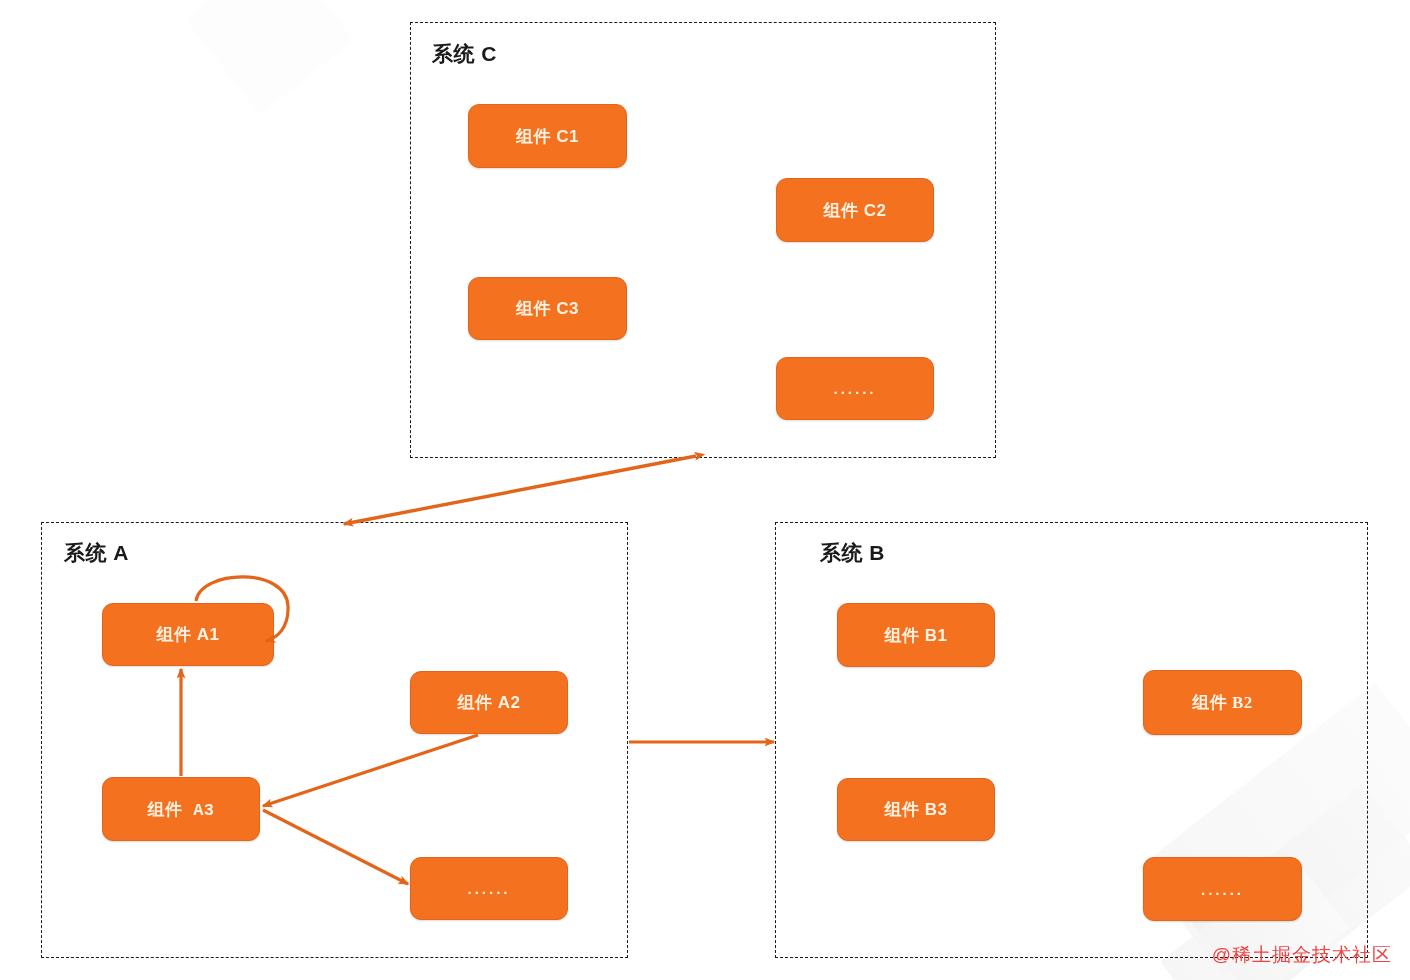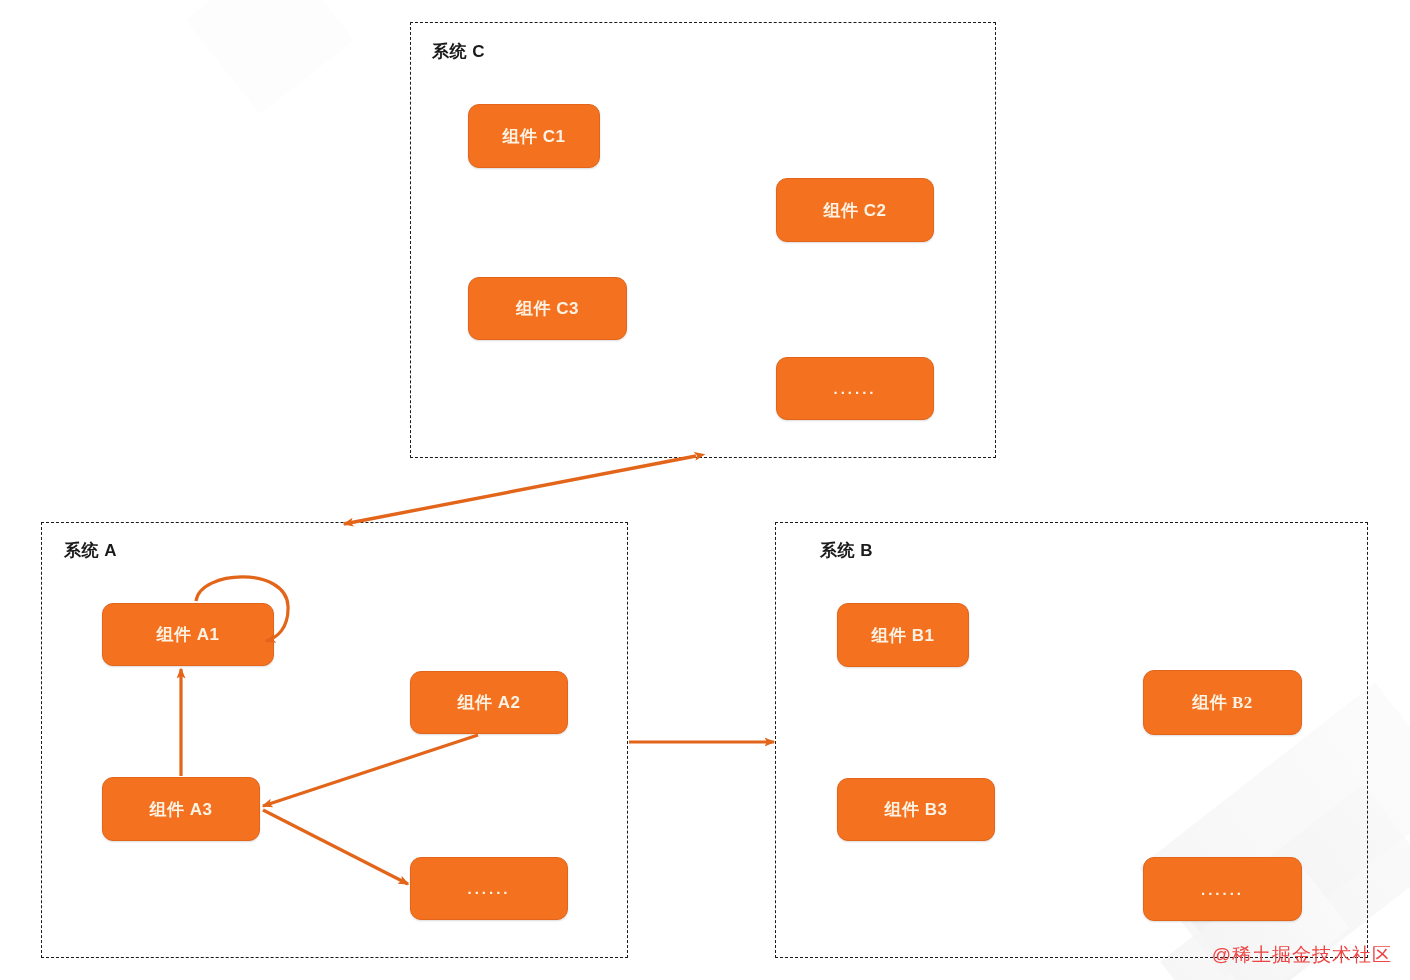--- a/index.html
+++ b/index.html
@@ -52,21 +52,21 @@
   
   .system {
     position: absolute;
     border: 1.6px dashed #1a1a1a;
     border-image: none;
     box-sizing: border-box;
     background: transparent;
   }
   .system-title {
     position: absolute;
-    font-size: 17px;
+    font-size: 21px;
     font-weight: bold;
     color: #1a1a1a;
     letter-spacing: 0.5px;
     white-space: nowrap;
   }
 
   
   .comp {
     position: absolute;
     background: #F4711F;
@@ -115,43 +115,43 @@
 <div id="canvas">
 
   <div class="bg-shape s1"></div>
   <div class="bg-shape s2"></div>
   <div class="bg-shape s3"></div>
   <div class="bg-shape s4"></div>
 
   <div class="system" style="left:410px; top:22px; width:586px; height:436px;"></div>
   <div class="system-title" style="left:432px; top:40px;">系统 C</div>
 
-  <div class="comp" style="left:468px; top:104px; width:132px; height:64px;">组件 C1</div>
+  <div class="comp" style="left:468px; top:104px; width:159px; height:64px;">组件 C1</div>
 
   <div class="comp" style="left:776px; top:178px; width:158px; height:64px;">组件 C2</div>
 
   <div class="comp" style="left:468px; top:277px; width:159px; height:63px;">组件 C3</div>
 
   <div class="comp dots" style="left:776px; top:357px; width:158px; height:63px;">......</div>
 
   <div class="system" style="left:41px; top:522px; width:587px; height:436px;"></div>
   <div class="system-title" style="left:64px; top:539px;">系统 A</div>
 
   <div class="comp" style="left:102px; top:603px; width:172px; height:63px;">组件 A1</div>
 
   <div class="comp" style="left:410px; top:671px; width:158px; height:63px;">组件 A2</div>
 
-  <div class="comp" style="left:102px; top:777px; width:158px; height:64px;">组件 A3</div>
+  <div class="comp" style="left:102px; top:777px; width:158px; height:64px;font-family:Liberation Mono, monospace;">组件 A3</div>
 
   <div class="comp dots" style="left:410px; top:857px; width:158px; height:63px;">......</div>
 
   <div class="system" style="left:775px; top:522px; width:593px; height:436px;"></div>
   <div class="system-title" style="left:798px; top:539px;margin-left:22px;">系统 B</div>
 
-  <div class="comp" style="left:837px; top:603px; width:132px; height:64px;text-align:center;">组件 B1</div>
+  <div class="comp" style="left:837px; top:603px; width:158px; height:64px;text-align:center;">组件 B1</div>
 
   <div class="comp" style="left:1143px; top:670px; width:159px; height:65px;font-family:Liberation Serif, serif;">组件 B2</div>
 
   <div class="comp" style="left:837px; top:778px; width:158px; height:63px;">组件 B3</div>
 
   <div class="comp dots" style="left:1143px; top:857px; width:159px; height:64px;">......</div>
 
   <svg class="overlay" viewBox="0 0 1410 980">
     <defs>
       <marker id="ah" markerWidth="11" markerHeight="9" refX="9.5" refY="4.5" orient="auto" markerUnits="userSpaceOnUse">

